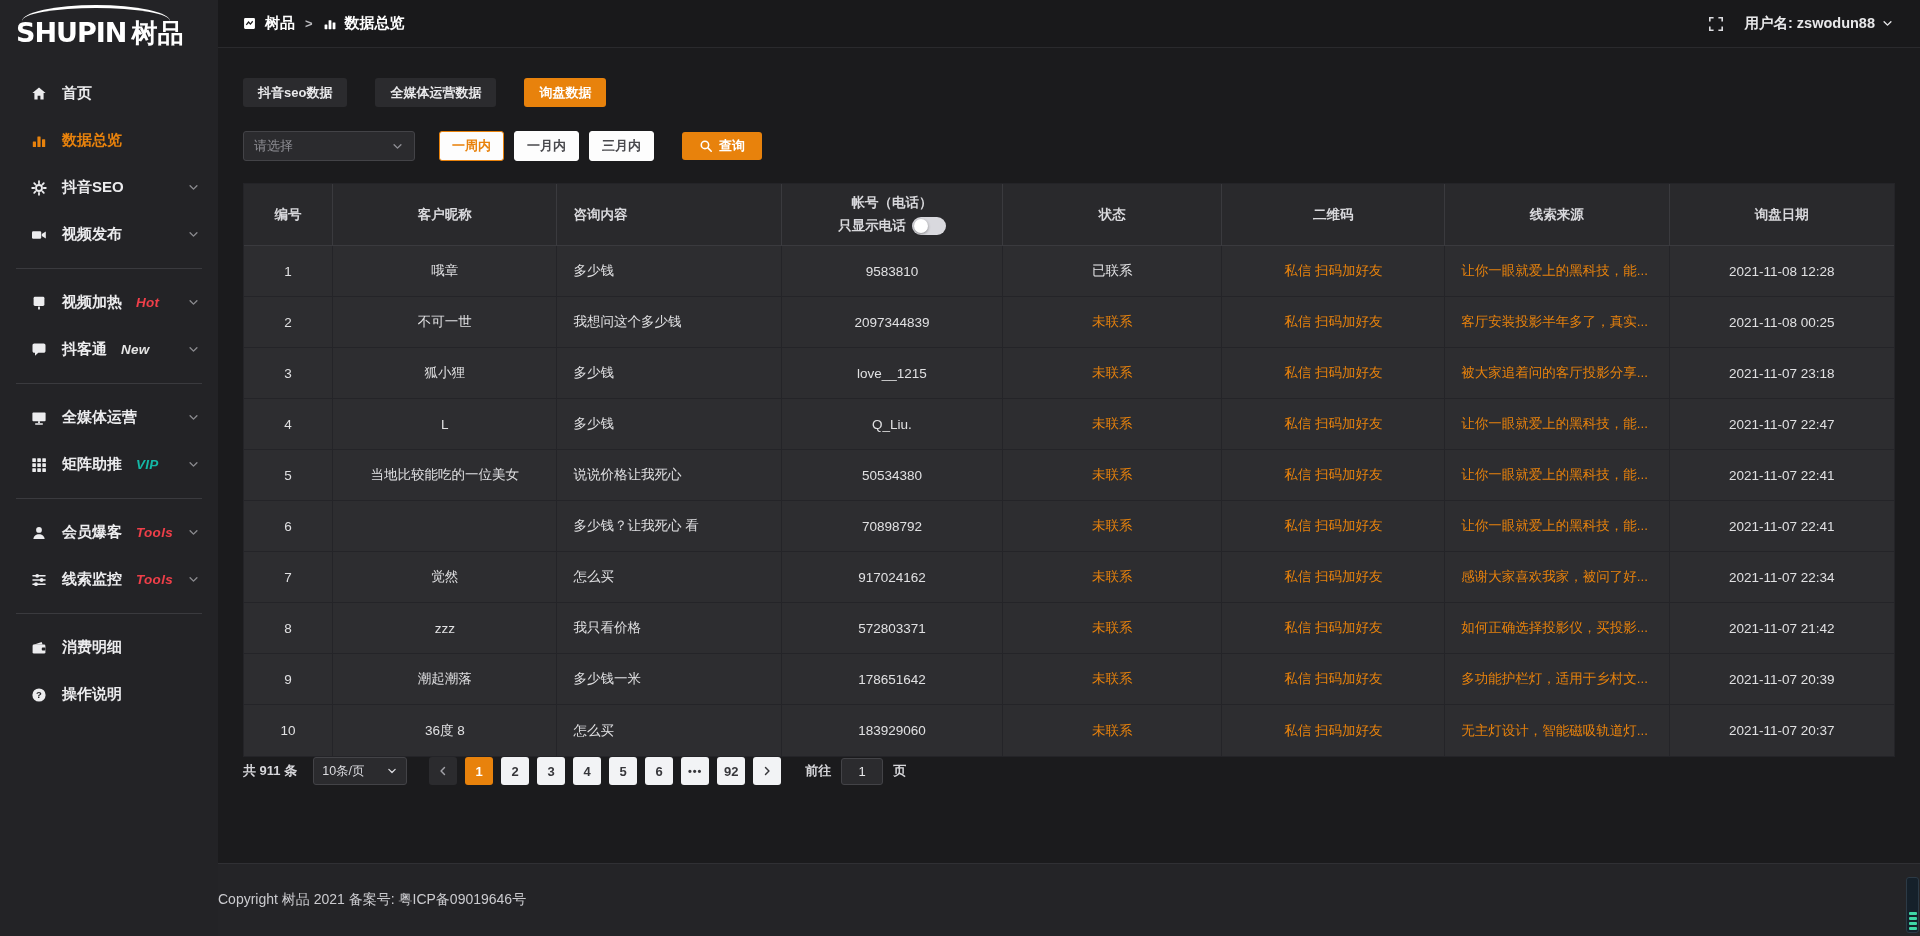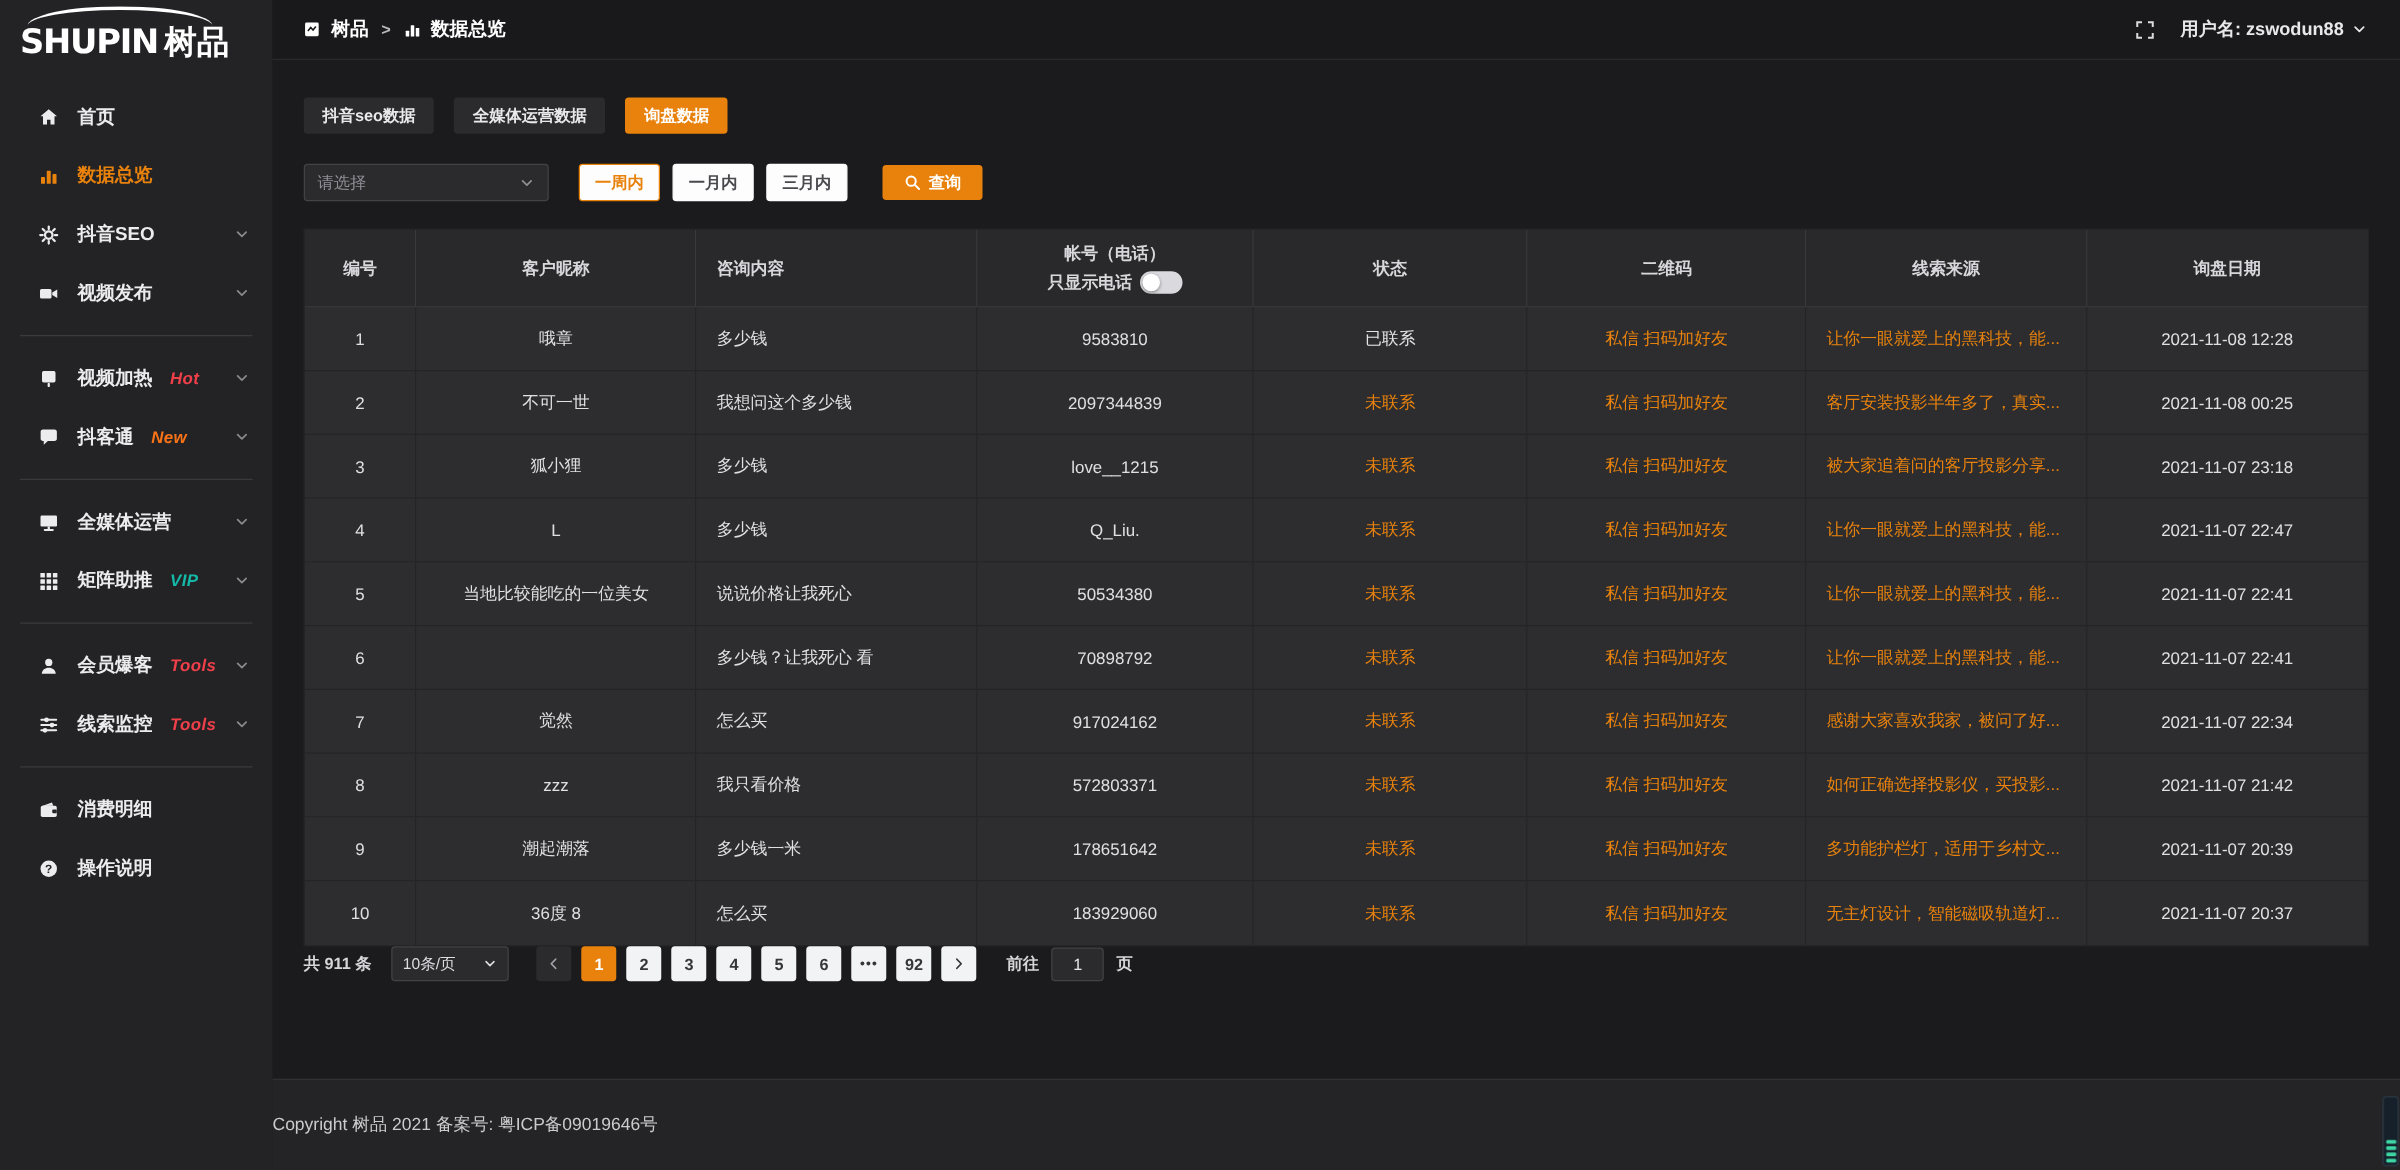--- a/index.html
+++ b/index.html
@@ -35,27 +35,27 @@
     display:flex;align-items:center;justify-content:space-between;padding:0 26px 0 24px}
   .breadcrumb{display:flex;align-items:center;gap:8px;font-size:15px;font-weight:600;color:#fff}
   .bc-icon{display:flex;color:#fff}
   .bc-sep{color:#b9b9bd;font-size:13px;margin:0 2px}
   .topbar-right{display:flex;align-items:center;gap:20px;color:#e8e8ea;font-size:14.5px}
   .fs-btn{display:flex;cursor:pointer;color:#dcdce0}
   .user-menu{display:flex;align-items:center;gap:6px;cursor:pointer;font-weight:600}
 
   
   .content{flex:1;padding:30px 25px 0}
-  .tabs{display:flex;gap:16px;margin-bottom:24px}
+  .tabs{display:flex;gap:28px;margin-bottom:24px}
   .tab{height:29px;padding:0 15px;display:flex;align-items:center;border-radius:3px;
     background:#2b2b2e;color:#e9e9eb;font-size:13px;font-weight:700;cursor:pointer}
   .tab.active{background:var(--accent);color:#fff}
 
   .filters{display:flex;align-items:center;margin-bottom:22px}
-  .select{width:196px;height:30px;background:#2b2b2e;border:1px solid #434347;border-radius:3px;
+  .select{width:172px;height:30px;background:#2b2b2e;border:1px solid #434347;border-radius:3px;
     display:flex;align-items:center;justify-content:space-between;padding:0 10px;
     color:#8f8f95;font-size:13px;cursor:pointer}
   .period{height:30px;min-width:63px;padding:0 12px;margin-left:10px;border-radius:3px;
     background:#fdfdfd;border:1px solid #fdfdfd;color:#4a4a4e;font-size:13px;font-weight:600;
     display:flex;align-items:center;justify-content:center;cursor:pointer}
   .period:first-of-type{margin-left:24px}
   .period.active{color:var(--accent);border-color:var(--accent)}
   .query-btn{margin-left:28px;height:28px;padding:0 17px;border:none;border-radius:3px;
     background:var(--accent);color:#fff;font-size:13px;font-weight:700;
     display:flex;align-items:center;gap:6px;cursor:pointer;font-family:inherit}
@@ -177,21 +177,21 @@
             </svg>
           </span>
         </div>
         <div class="side-item">
           <span class="s-icon">
             <svg width="16" height="16" viewBox="0 0 16 16" fill="currentColor" xmlns="http://www.w3.org/2000/svg">
               <path d="M1.5 3.4c0-1 .8-1.8 1.8-1.8h9.4c1 0 1.8.8 1.8 1.8v5.6c0 1-.8 1.8-1.8 1.8H7.3L4 13.7v-2.9h-.7c-1 0-1.8-.8-1.8-1.8z"></path>
             </svg>
           </span>
           <span class="s-label">抖客通</span>
-          <span class="s-badge" style="color:#f97316">New</span>
+          <span class="s-badge" style="color:#e5e5e5">New</span>
           <span class="s-chev">
             <svg width="13" height="13" viewBox="0 0 16 16" fill="currentColor" xmlns="http://www.w3.org/2000/svg">
               <path d="M3.8 5.8 8 10l4.2-4.2" fill="none" stroke="currentColor" stroke-width="1.7" stroke-linecap="round" stroke-linejoin="round"></path>
             </svg>
           </span>
         </div>
         <div class="side-divider"></div>
         <div class="side-item">
           <span class="s-icon">
             <svg width="16" height="16" viewBox="0 0 16 16" fill="currentColor" xmlns="http://www.w3.org/2000/svg">

